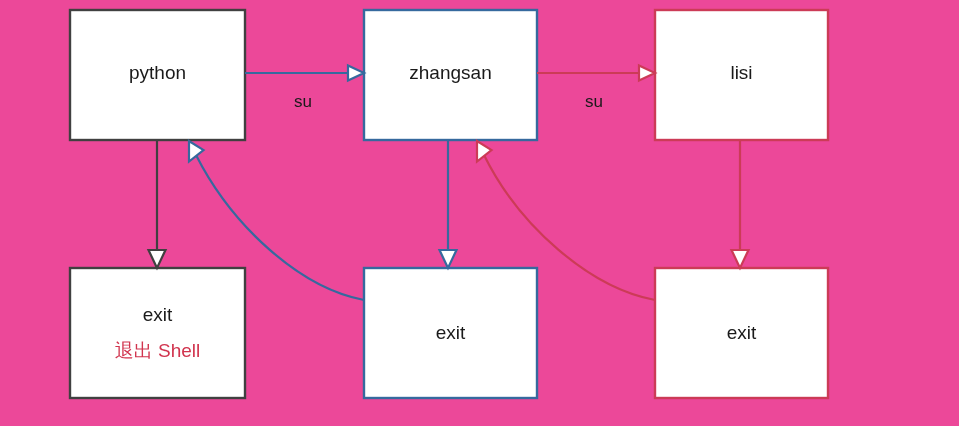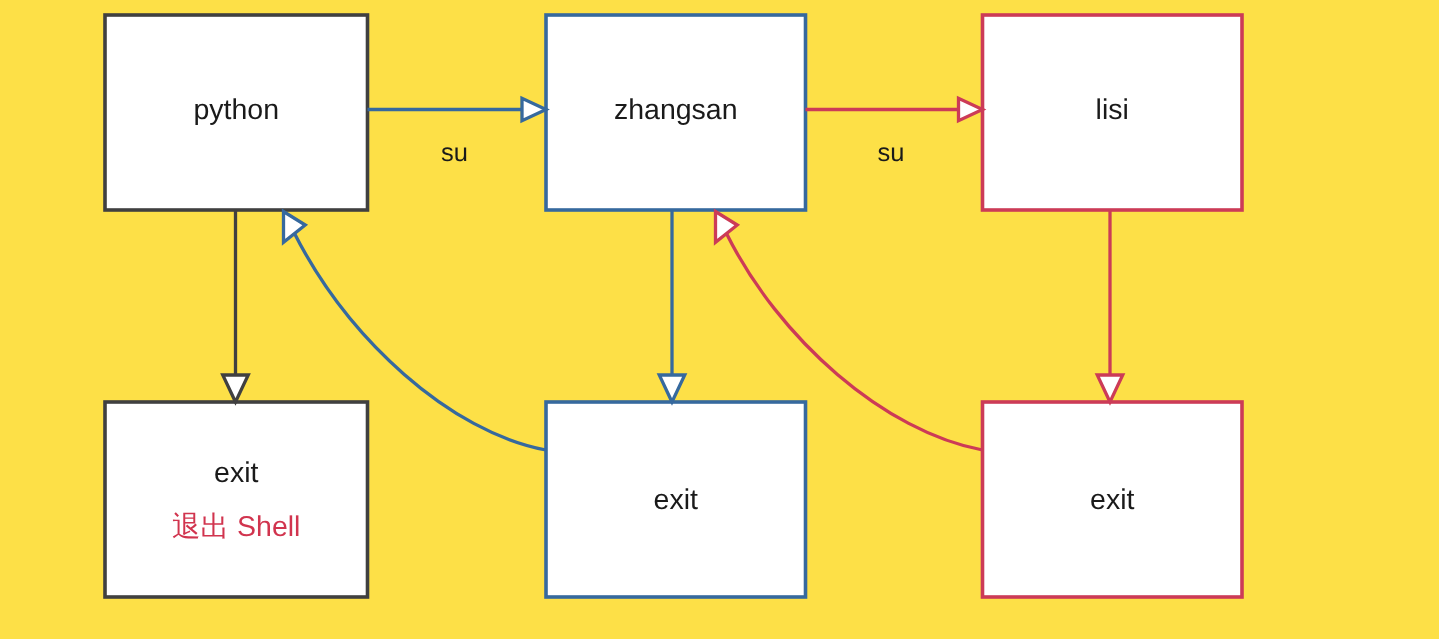--- a/index.html
+++ b/index.html
@@ -7,21 +7,21 @@
     padding: 0;
     background: #ffffff;
   }
   body {
     font-family: "Liberation Sans", "DejaVu Sans", sans-serif;
   }
   #diagram-root {
     position: relative;
     width: 959px;
     height: 426px;
-    background: #fde047;
+    background: #ec4899;
     overflow: hidden;
   }
   svg#diagram-svg {
     position: absolute;
     top: 0;
     left: 0;
     width: 959px;
     height: 426px;
     display: block;
   }

